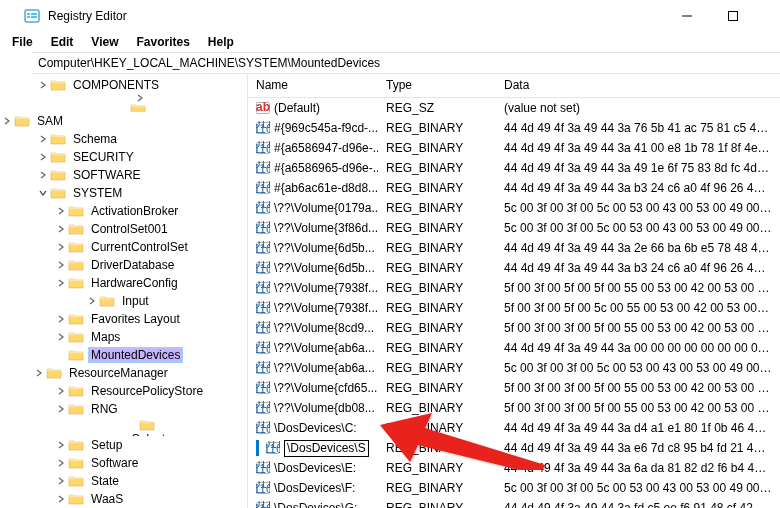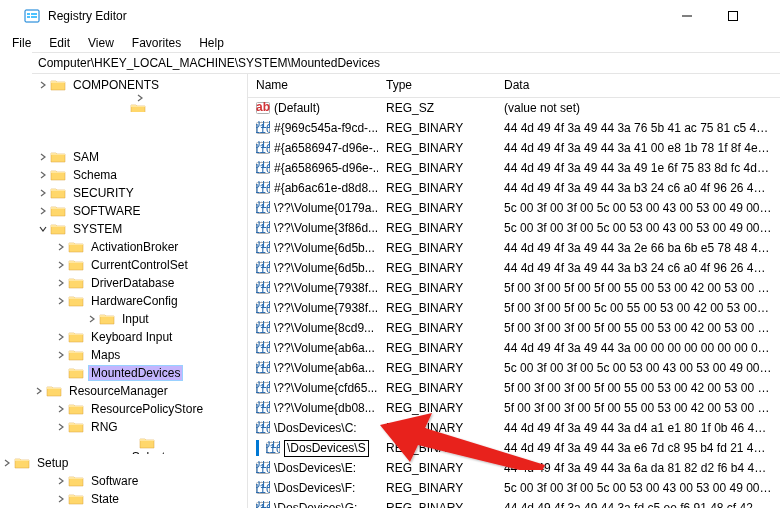--- a/index.html
+++ b/index.html
@@ -4,21 +4,21 @@
 <style>
 * { box-sizing: border-box; margin: 0; padding: 0; font-family: "Segoe UI", Tahoma, sans-serif; font-size: 12px; }
 body { width: 780px; height: 508px; background: #fff; overflow: hidden; position: relative; }
 
 .titlebar { height: 32px; display: flex; align-items: center; padding: 0 24px; }
 .titlebar .app-icon { width: 16px; height: 16px; margin-right: 8px; display: flex; align-items: center; justify-content: center; }
 .titlebar .title { flex: 1; }
 .win-controls { display: flex; gap: 0; }
 .win-btn { width: 46px; height: 32px; display: flex; align-items: center; justify-content: center; color: #000; cursor: default; }
 
-.menubar { height: 20px; display: flex; align-items: flex-end; padding: 0 4px; gap: 2px; }
+.menubar { height: 20px; display: flex; align-items: center; padding: 0 4px; gap: 2px; font-weight: bold; }
 .menubar span { padding: 2px 8px; cursor: default; }
 
 .addressbar { height: 22px; border-top: 1px solid #e5e5e5; border-bottom: 1px solid #e5e5e5; padding: 3px 6px; background: #fff; margin-left: 32px; }
 
 .content { display: flex; height: calc(508px - 32px - 20px - 22px); }
 .treeview { width: 248px; border-right: 1px solid #e5e5e5; overflow-y: auto; overflow-x: hidden; padding: 2px 0; }
 .tree-item { display: flex; align-items: center; height: 18px; white-space: nowrap; overflow: hidden; padding-right: 4px; }
 .tree-item .expander { width: 14px; display: flex; align-items: center; justify-content: center; color: #555; font-size: 10px; user-select: none; }
 .tree-item .folder { width: 16px; height: 14px; margin-right: 4px; display: inline-block; }
 .tree-item.selected .label { background: #c4b5fd; border: 1px solid #99d1ff; padding: 0 2px; }
@@ -105,21 +105,21 @@
           </svg>
         </span>
         <span class="folder">
           <svg width="16" height="14" viewBox="0 0 16 14">
             <path d="M1 3 L1 12 L15 12 L15 4 L7 4 L6 3 Z" fill="#ffd76b" stroke="#d9a23e" stroke-width="0.5"></path>
             <path d="M1 3 L6 3 L7 4 L15 4 L15 5 L1 5 Z" fill="#ffe6a0"></path>
           </svg>
         </span>
         <span class="label">HARDWARE</span>
       </div>
-      <div class="tree-item" style="padding-left: 36px; margin-top: 36px;">
+      <div class="tree-item" style="">
         <span class="expander">
           <svg width="8" height="8">
             <path d="M2 1 L6 4 L2 7" fill="none" stroke="#666" stroke-width="1.2"></path>
           </svg>
         </span>
         <span class="folder">
           <svg width="16" height="14" viewBox="0 0 16 14">
             <path d="M1 3 L1 12 L15 12 L15 4 L7 4 L6 3 Z" fill="#ffd76b" stroke="#d9a23e" stroke-width="0.5"></path>
             <path d="M1 3 L6 3 L7 4 L15 4 L15 5 L1 5 Z" fill="#ffe6a0"></path>
           </svg>
@@ -201,20 +201,34 @@
           <svg width="8" height="8">
             <path d="M2 1 L6 4 L2 7" fill="none" stroke="#666" stroke-width="1.2"></path>
           </svg>
         </span>
         <span class="folder">
           <svg width="16" height="14" viewBox="0 0 16 14">
             <path d="M1 3 L1 12 L15 12 L15 4 L7 4 L6 3 Z" fill="#ffd76b" stroke="#d9a23e" stroke-width="0.5"></path>
             <path d="M1 3 L6 3 L7 4 L15 4 L15 5 L1 5 Z" fill="#ffe6a0"></path>
           </svg>
         </span>
+        <span class="label">ControlSet001</span>
+      </div>
+      <div class="tree-item" style="padding-left: 54px;">
+        <span class="expander">
+          <svg width="8" height="8">
+            <path d="M2 1 L6 4 L2 7" fill="none" stroke="#666" stroke-width="1.2"></path>
+          </svg>
+        </span>
+        <span class="folder">
+          <svg width="16" height="14" viewBox="0 0 16 14">
+            <path d="M1 3 L1 12 L15 12 L15 4 L7 4 L6 3 Z" fill="#ffd76b" stroke="#d9a23e" stroke-width="0.5"></path>
+            <path d="M1 3 L6 3 L7 4 L15 4 L15 5 L1 5 Z" fill="#ffe6a0"></path>
+          </svg>
+        </span>
         <span class="label">CurrentControlSet</span>
       </div>
       <div class="tree-item" style="padding-left: 54px;">
         <span class="expander">
           <svg width="8" height="8">
             <path d="M2 1 L6 4 L2 7" fill="none" stroke="#666" stroke-width="1.2"></path>
           </svg>
         </span>
         <span class="folder">
           <svg width="16" height="14" viewBox="0 0 16 14">
@@ -257,21 +271,21 @@
           <svg width="8" height="8">
             <path d="M2 1 L6 4 L2 7" fill="none" stroke="#666" stroke-width="1.2"></path>
           </svg>
         </span>
         <span class="folder">
           <svg width="16" height="14" viewBox="0 0 16 14">
             <path d="M1 3 L1 12 L15 12 L15 4 L7 4 L6 3 Z" fill="#ffd76b" stroke="#d9a23e" stroke-width="0.5"></path>
             <path d="M1 3 L6 3 L7 4 L15 4 L15 5 L1 5 Z" fill="#ffe6a0"></path>
           </svg>
         </span>
-        <span class="label">Keyboard Input</span>
+        <span class="label">Favorites Layout</span>
       </div>
       <div class="tree-item" style="padding-left: 54px;">
         <span class="expander">
           <svg width="8" height="8">
             <path d="M2 1 L6 4 L2 7" fill="none" stroke="#666" stroke-width="1.2"></path>
           </svg>
         </span>
         <span class="folder">
           <svg width="16" height="14" viewBox="0 0 16 14">
             <path d="M1 3 L1 12 L15 12 L15 4 L7 4 L6 3 Z" fill="#ffd76b" stroke="#d9a23e" stroke-width="0.5"></path>
@@ -335,21 +349,21 @@
       <div class="tree-item" style="padding-left: 54px; flex-direction: column;">
         <span class="expander"></span>
         <span class="folder">
           <svg width="16" height="14" viewBox="0 0 16 14">
             <path d="M1 3 L1 12 L15 12 L15 4 L7 4 L6 3 Z" fill="#ffd76b" stroke="#d9a23e" stroke-width="0.5"></path>
             <path d="M1 3 L6 3 L7 4 L15 4 L15 5 L1 5 Z" fill="#ffe6a0"></path>
           </svg>
         </span>
         <span class="label">Select</span>
       </div>
-      <div class="tree-item" style="">
+      <div class="tree-item" style="padding-left: 54px;">
         <span class="expander">
           <svg width="8" height="8">
             <path d="M2 1 L6 4 L2 7" fill="none" stroke="#666" stroke-width="1.2"></path>
           </svg>
         </span>
         <span class="folder">
           <svg width="16" height="14" viewBox="0 0 16 14">
             <path d="M1 3 L1 12 L15 12 L15 4 L7 4 L6 3 Z" fill="#ffd76b" stroke="#d9a23e" stroke-width="0.5"></path>
             <path d="M1 3 L6 3 L7 4 L15 4 L15 5 L1 5 Z" fill="#ffe6a0"></path>
           </svg>

